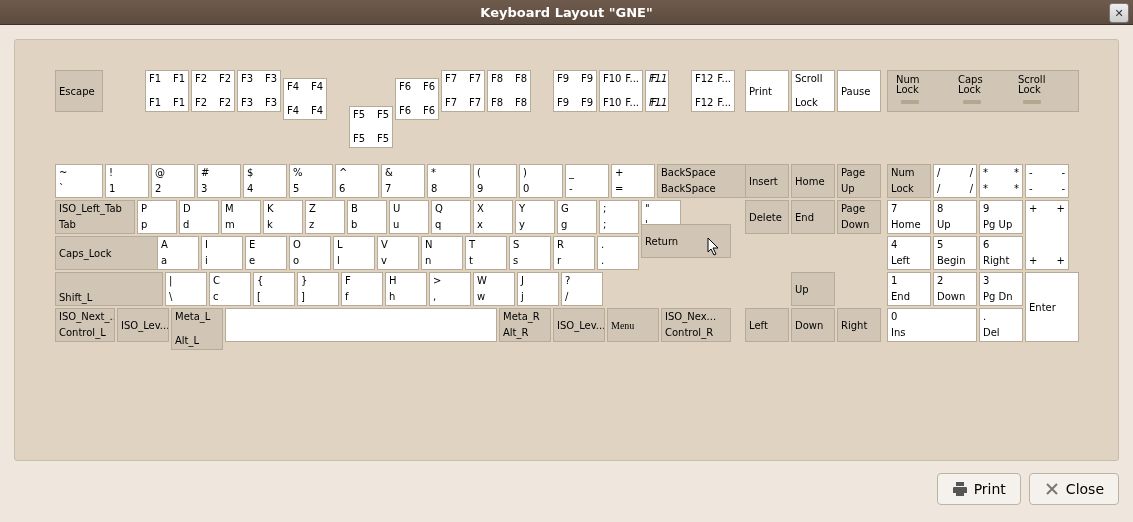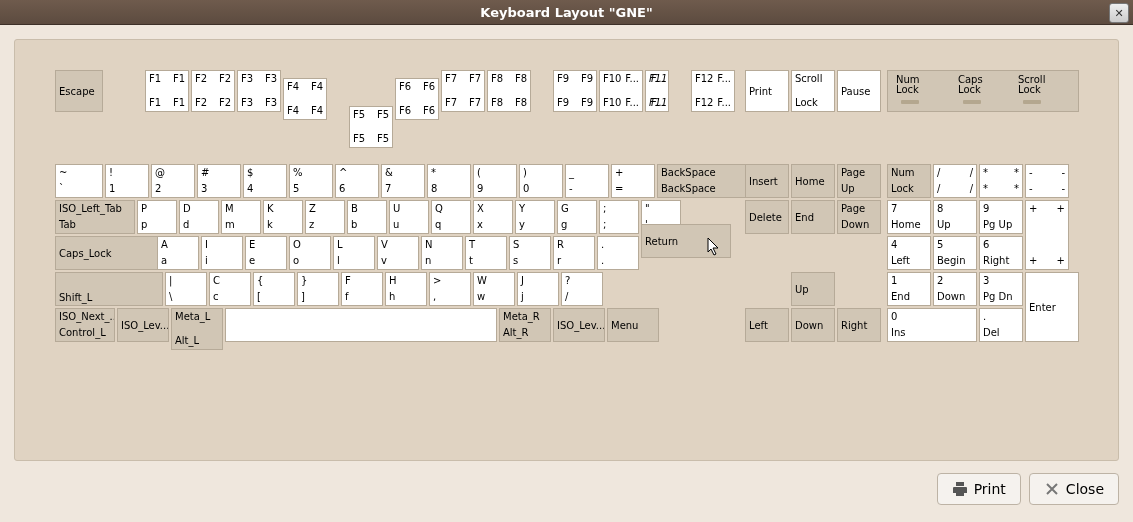--- a/index.html
+++ b/index.html
@@ -433,22 +433,26 @@
       <div class="key white" style="left: 210px; top: 268px; width: 272px; height: 34px;">
         <span class="q bl" style="top: 12px;"></span>
       </div>
       <div class="key gray" style="left: 484px; top: 268px; width: 52px; height: 34px;">
         <span class="q tl">Meta_R</span>
         <span class="q bl">Alt_R</span>
       </div>
       <div class="key gray" style="left: 538px; top: 268px; width: 52px; height: 34px;">
         <span class="q bl" style="top: 12px;">ISO_Lev...</span>
       </div>
-      <div class="key gray" style="left: 592px; top: 268px; width: 52px; height: 34px;">
+      <div class="key gray" style="left: 592px; top: 268px; width: 52px; height: 34px; font-family: Liberation Serif, serif;">
         <span class="q bl" style="top: 12px;">Menu</span>
+      </div>
+      <div class="key gray" style="left: 646px; top: 268px; width: 70px; height: 34px;">
+        <span class="q tl">ISO_Nex...</span>
+        <span class="q bl">Control_R</span>
       </div>
       <div class="key gray" style="left: 730px; top: 268px; width: 44px; height: 34px;">
         <span class="q bl" style="top: 12px;">Left</span>
       </div>
       <div class="key gray" style="left: 776px; top: 268px; width: 44px; height: 34px;">
         <span class="q bl" style="top: 12px;">Down</span>
       </div>
       <div class="key gray" style="left: 822px; top: 268px; width: 44px; height: 34px;">
         <span class="q bl" style="top: 12px;">Right</span>
       </div>

